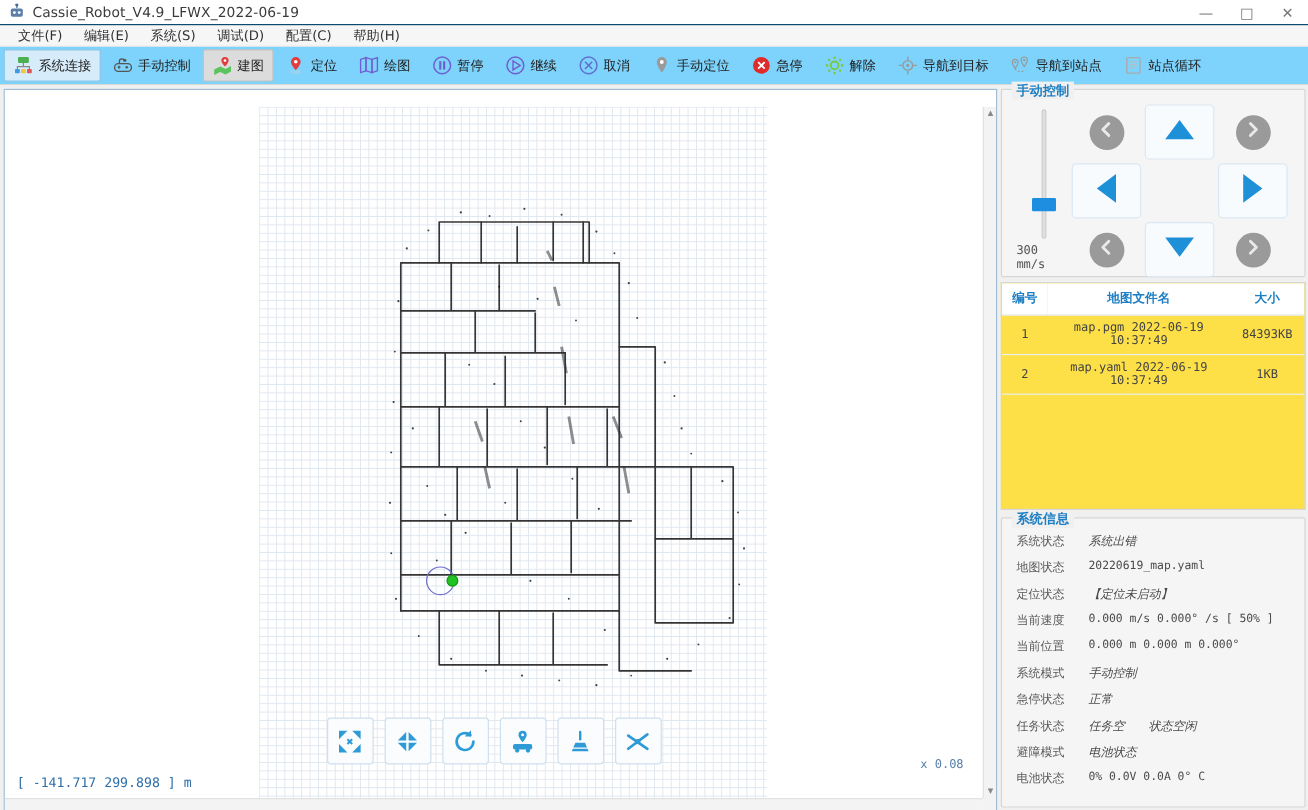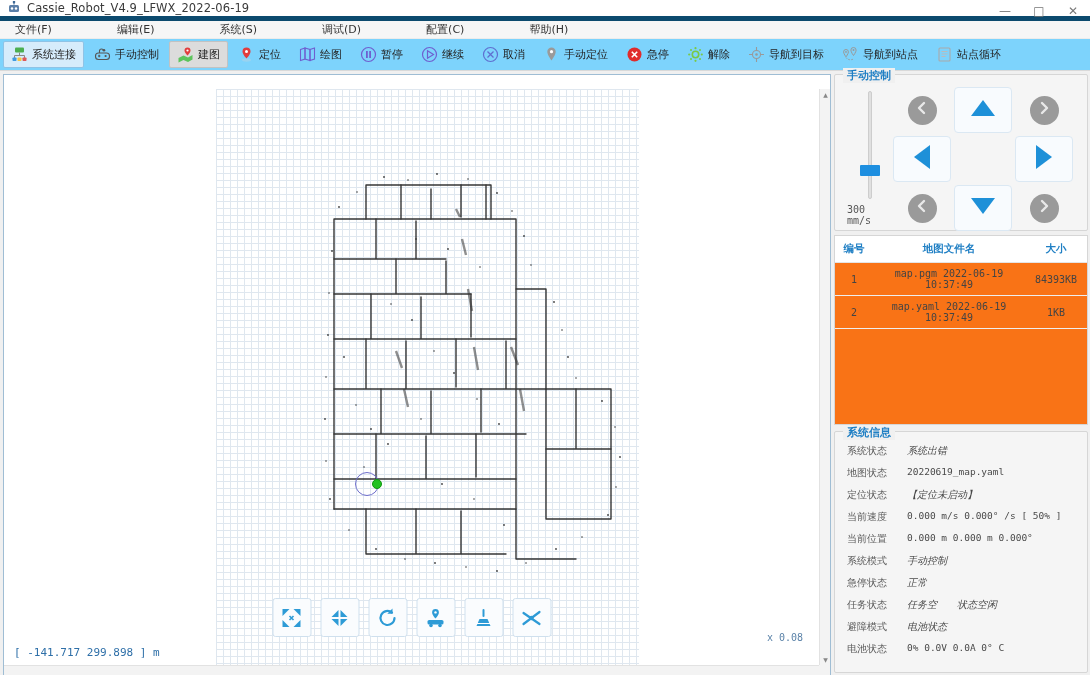--- a/index.html
+++ b/index.html
@@ -6,35 +6,35 @@
   html, body {
     width: 1090px; height: 675px;
     font-family: "DejaVu Sans", "Liberation Sans", sans-serif;
     background: #f0f0f0;
     overflow: hidden;
   }
 
   
   .titlebar {
     height: 21px; background: #ffffff; display: flex; align-items: center;
-    border-bottom: 5px solid #0c4a6e; position: relative;
+    border-bottom: 1px solid #0c4a6e; position: relative;
   }
   .app-icon { width: 16px; height: 14px; margin: 0 5px 0 6px; position: relative; }
   .app-icon svg { display: block; }
   .title-text { font-size: 11.5px; color: #3a3a3a; letter-spacing: .1px; }
   .win-btns { position: absolute; right: 0; top: 0; height: 21px; display: flex; }
   .win-btn {
     width: 34px; height: 21px; display: flex; align-items: center; justify-content: center;
     color: #777; font-size: 12px;
   }
 
   
   .menubar {
     height: 18px; background: #f6f6f6; display: flex; align-items: center;
-    padding-left: 6px; border-bottom: 1px solid #ececec; gap: 47px;
+    padding-left: 6px; border-bottom: 1px solid #ececec;
   }
   .menu-item {
     font-size: 11px; color: #333; padding: 2px 9px; cursor: default; white-space: nowrap;
   }
 
   
   .toolbar {
     height: 32px; background: #7dd3fc; display: flex; align-items: stretch;
     border-bottom: 1px solid #d9d9d9; padding: 0 2px;
   }
@@ -143,21 +143,21 @@
     width: 29px; height: 29px; border-radius: 50%; background: #9a9a9a;
     display: flex; align-items: center; justify-content: center;
   }
   .dp-sq {
     width: 52px; height: 38px; background: #f8fbfe; border: 1px solid #dbe8f3;
     border-radius: 4px; display: flex; align-items: center; justify-content: center;
   }
   .dp-sq.big { width: 58px; height: 46px; }
 
   
-  .file-box { height: 190px; background: #f97316; border: 1px solid #d6d6d6; margin-bottom: 6px; overflow: hidden; }
+  .file-box { height: 190px; background: #fde047; border: 1px solid #d6d6d6; margin-bottom: 6px; overflow: hidden; }
   table.files { width: 100%; border-collapse: collapse; }
   table.files th {
     font-size: 10.5px; color: #1f7fc4; font-weight: bold; padding: 6px 2px;
     border-bottom: 1px solid #e4e4e4; background: #fff;
   }
   table.files td {
     font-size: 10px; color: #444; padding: 5px 2px; text-align: center;
     border-bottom: 1px solid #eee; font-family: "DejaVu Sans Mono", monospace;
   }
   .col-id { width: 38px; }

